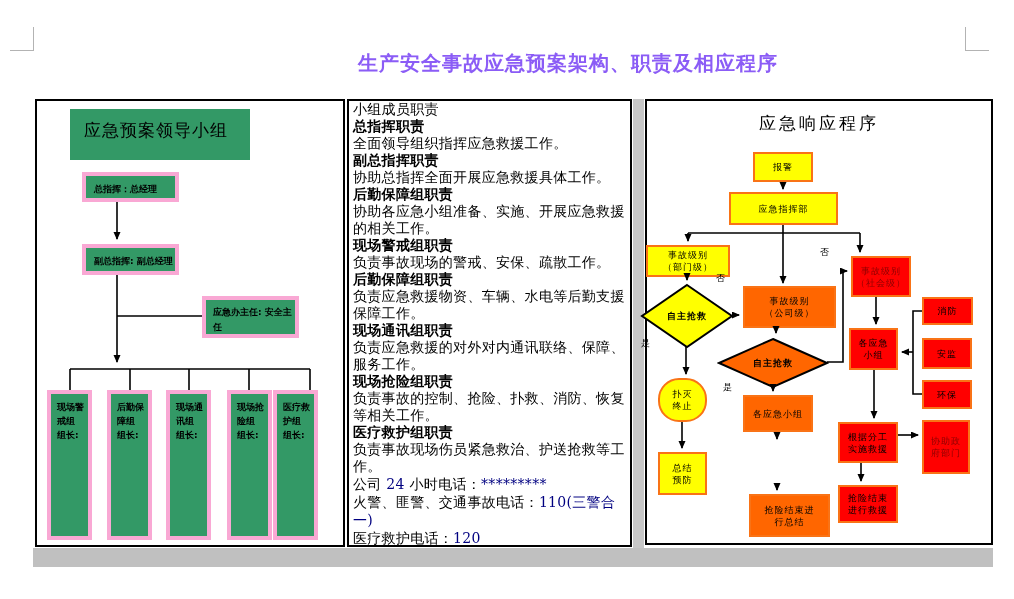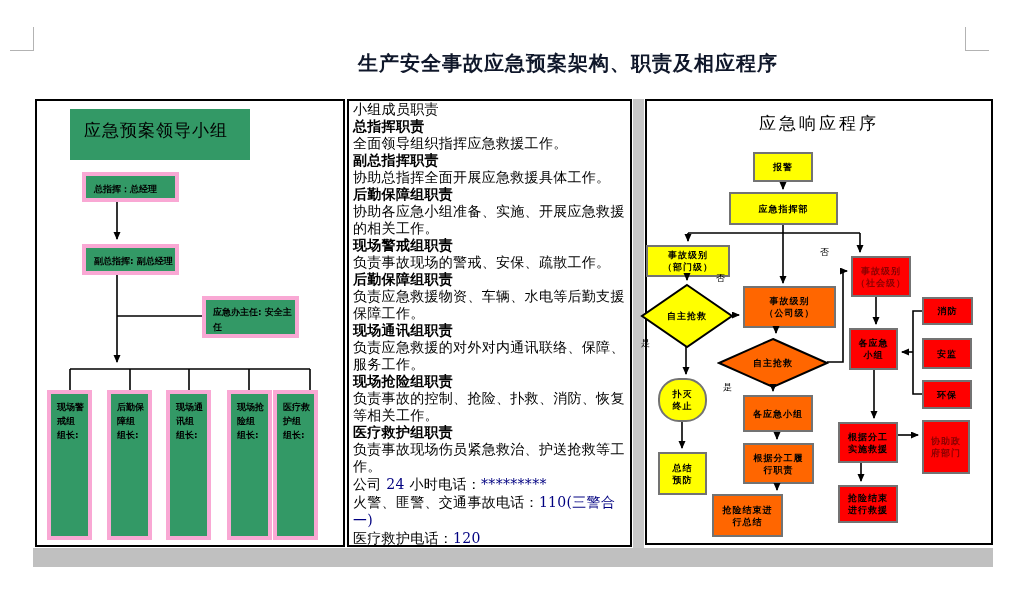--- a/index.html
+++ b/index.html
@@ -6,21 +6,21 @@
   .stage{position:relative;width:1014px;height:599px;background:#fff;overflow:hidden;
          font-family:"DejaVu Sans",sans-serif;color:#000;}
 
   
   .crop-tl{position:absolute;left:10px;top:27px;width:23px;height:23px;
            border-right:1px solid #b3b3b3;border-bottom:1px solid #b3b3b3;}
   .crop-tr{position:absolute;left:965px;top:27px;width:23px;height:23px;
            border-left:1px solid #b3b3b3;border-bottom:1px solid #b3b3b3;}
 
   .doc-title{position:absolute;left:358px;top:50px;font-family:"DejaVu Serif",serif;
-             font-weight:bold;font-size:20px;color:#0f172a;letter-spacing:1px;white-space:nowrap;}
+             font-weight:bold;font-size:20px;color:#8b5cf6;letter-spacing:1px;white-space:nowrap;}
 
   .gap-strip{position:absolute;left:633px;top:99px;width:11px;height:449px;background:#c6c6c6;}
   .shadow-bar{position:absolute;left:33px;top:548px;width:960px;height:19px;background:#c0c0c0;}
 
   .panel{position:absolute;border:2px solid #000;background:#fff;box-sizing:border-box;}
   .left-panel{left:35px;top:99px;width:310px;height:448px;}
   .mid-panel{left:347px;top:99px;width:285px;height:448px;}
   .right-panel{left:645px;top:99px;width:348px;height:446px;}
 
   
@@ -38,37 +38,37 @@
   
   .mid-text{position:absolute;left:353px;top:101px;width:276px;
             font-family:"DejaVu Serif",serif;font-size:14px;line-height:17px;letter-spacing:0.3px;}
   .mid-text .bold{font-weight:bold;}
   .phone{line-height:18px;}
   .num{color:#000080;}
 
   
   .rp-title{position:absolute;left:645px;top:112px;width:348px;text-align:center;
             font-family:"DejaVu Serif",serif;font-size:17px;letter-spacing:3px;}
-  .fnode{position:absolute;border:2px solid #737373;box-sizing:border-box;display:flex;
+  .fnode{position:absolute;border:2px solid #f97316;box-sizing:border-box;display:flex;
          align-items:center;justify-content:center;text-align:center;
-         font-size:9px;font-weight:bold;line-height:12px;letter-spacing:1px;white-space:pre-line;}
+         font-size:9px;font-weight:normal;line-height:12px;letter-spacing:1px;white-space:pre-line;}
   .yellow{background:#FFFF00;}
   .orange{background:#FF6600;}
   .red{background:#FF0000;}
   .darkred-text{color:#8B0000;}
 
   .n-report{left:753px;top:152px;width:60px;height:30px;}
   .n-command{left:729px;top:192px;width:109px;height:33px;}
   .n-dept{left:646px;top:245px;width:84px;height:32px;}
   .n-extinguish{left:658px;top:378px;width:49px;height:44px;border-radius:21px;}
   .n-prevent{left:658px;top:452px;width:49px;height:43px;}
   .n-company{left:743px;top:286px;width:93px;height:42px;}
   .n-teams-o{left:743px;top:395px;width:70px;height:37px;}
   .n-duty{left:743px;top:443px;width:71px;height:41px;}
-  .n-summary-o{left:712px;top:494px;width:71px;height:43px;}
+  .n-summary-o{left:749px;top:494px;width:81px;height:43px;}
   .n-society{left:851px;top:256px;width:60px;height:41px;}
   .n-teams-r{left:849px;top:328px;width:49px;height:42px;}
   .n-fire{left:922px;top:297px;width:51px;height:28px;}
   .n-safety{left:922px;top:338px;width:50px;height:31px;}
   .n-env{left:922px;top:380px;width:50px;height:29px;}
   .n-impl{left:838px;top:422px;width:60px;height:41px;}
   .n-gov{left:922px;top:420px;width:48px;height:54px;}
   .n-end{left:838px;top:485px;width:60px;height:38px;}
 
   .diamond{position:absolute;display:flex;align-items:center;justify-content:center;}
@@ -149,22 +149,20 @@
   <div class="fnode yellow n-command">应急指挥部</div>
   <div class="fnode yellow n-dept">事故级别
 （部门级）</div>
   <div class="fnode yellow n-extinguish">扑灭
 终止</div>
   <div class="fnode yellow n-prevent">总结
 预防</div>
   <div class="fnode orange n-company">事故级别
 （公司级）</div>
   <div class="fnode orange n-teams-o">各应急小组</div>
-  <div class="fnode orange n-duty">根据分工履
-行职责</div>
   <div class="fnode orange n-summary-o">抢险结束进
 行总结</div>
   <div class="fnode red darkred-text n-society">事故级别
 （社会级）</div>
   <div class="fnode red n-teams-r">各应急
 小组</div>
   <div class="fnode red n-fire">消防</div>
   <div class="fnode red n-safety">安监</div>
   <div class="fnode red n-env">环保</div>
   <div class="fnode red n-impl">根据分工

